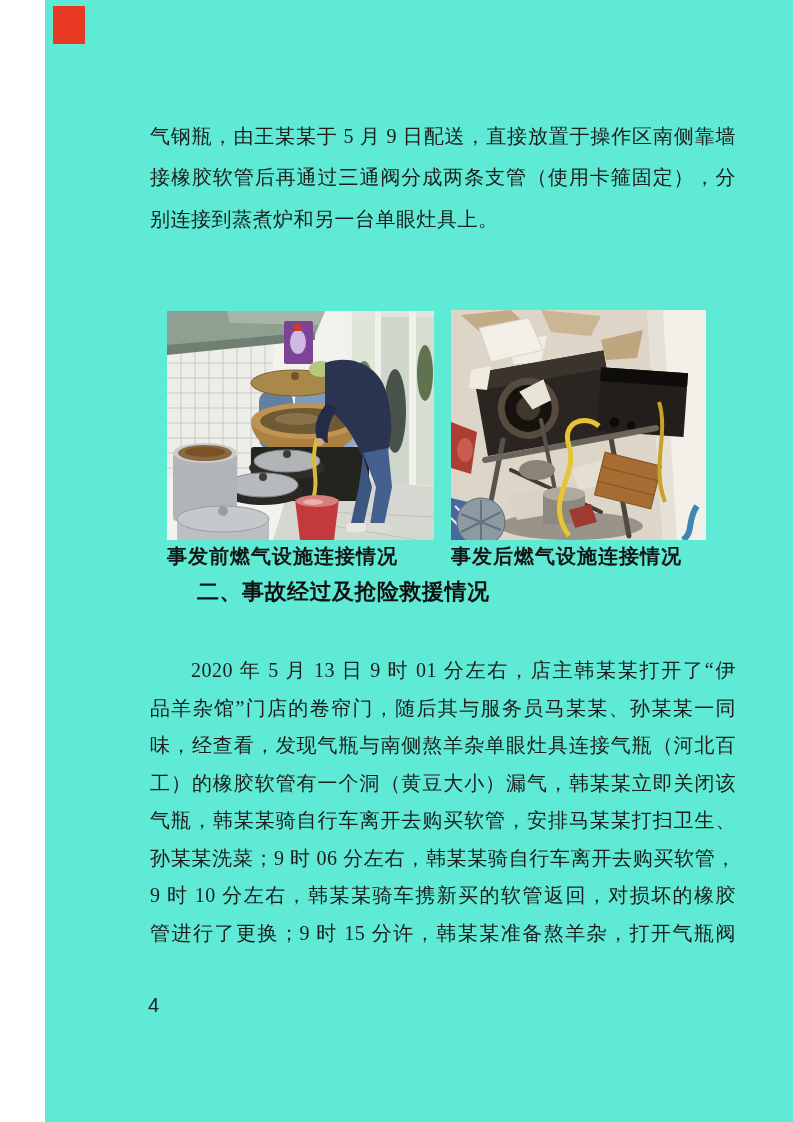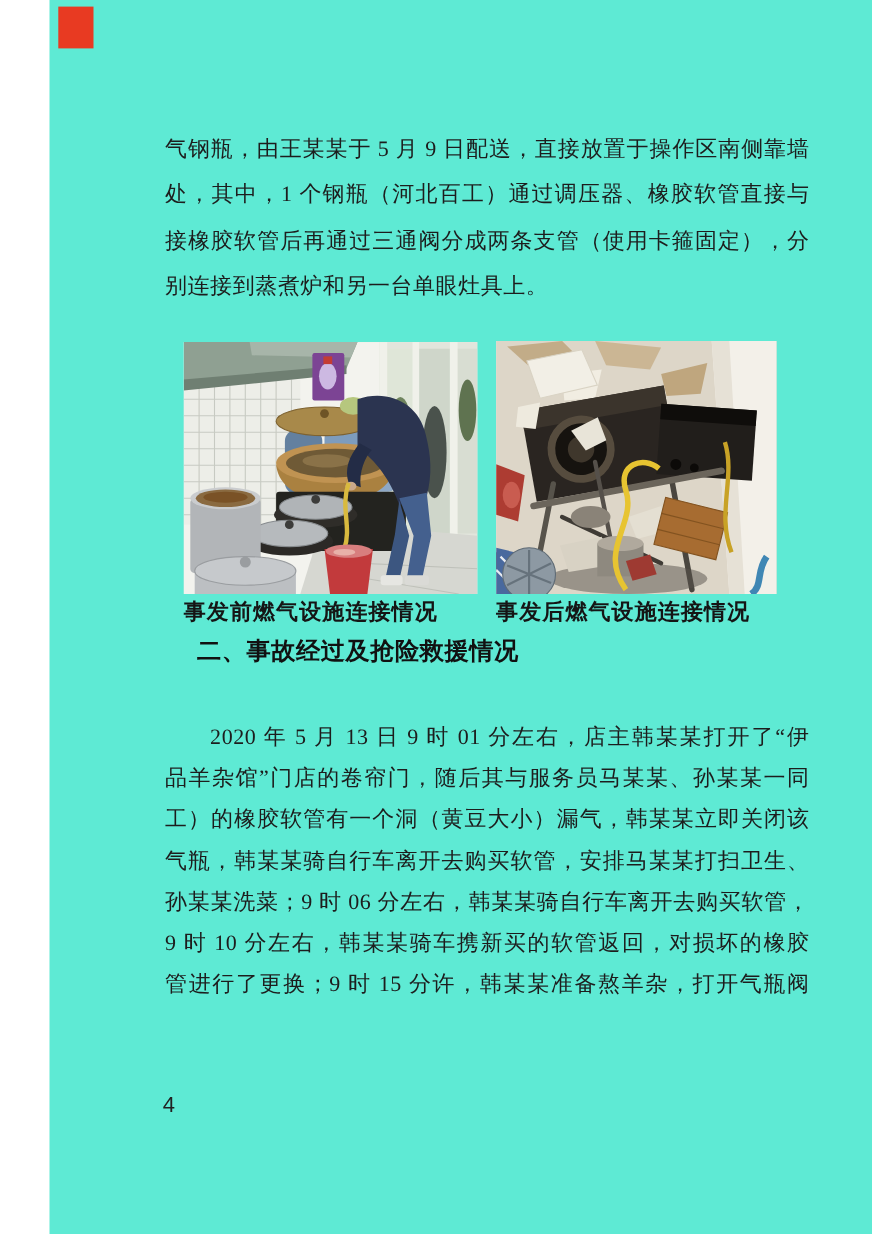--- a/index.html
+++ b/index.html
@@ -19,42 +19,41 @@
   .photo svg { display:block; }
   .photo-left  { left:122px; top:311px; width:267px; height:229px; }
   .photo-right { left:406px; top:310px; width:255px; height:230px; }
   .caption {
     position:absolute; top:543px; font-size:20px; font-weight:700;
     letter-spacing:1px; text-align:left; color:#151515;
   }
   .caption-left  { left:122px; width:267px; }
   .caption-right { left:406px; width:255px; }
   .heading {
-    position:absolute; left:134px; top:577px; font-size:22px; font-weight:700;
+    position:absolute; left:152px; top:577px; font-size:22px; font-weight:700;
     font-family:"Liberation Sans","DejaVu Sans",sans-serif; color:#111; letter-spacing:0.5px;
   }
   .subheading {
     position:absolute; left:147px; top:617px; font-size:21px; font-weight:600;
     letter-spacing:2px; color:#161616;
   }
   .page-number {
     position:absolute; left:103px; top:994px; font-size:20px;
     font-family:"Liberation Sans","DejaVu Sans",sans-serif; color:#222;
   }
 </style>
 </head>
 <body>
 
 <div class="page">
 
   <div class="marker" style="background-color: rgb(232, 58, 34);"></div>
 
   <div class="para para-top">
     <div class="tline">气钢瓶，由王某某于 5 月 9 日配送，直接放置于操作区南侧靠墙</div>
-    <div class="tline">处，其中，1 个钢瓶（河北百工）通过调压器、橡胶软管直接与</div>
     <div class="tline">接橡胶软管后再通过三通阀分成两条支管（使用卡箍固定），分</div>
     <div class="tline final">别连接到蒸煮炉和另一台单眼灶具上。</div>
   </div>
 
   <div class="photo photo-left">
     <svg width="267" height="229" viewBox="0 0 267 229" xmlns="http://www.w3.org/2000/svg">
       <rect width="267" height="229" fill="#f3f3ee"></rect>
 
       <g stroke="#c7cac2" stroke-width="1">
         <rect x="0" y="34" width="106" height="132" fill="#edeee8" stroke="none"></rect>
@@ -230,20 +229,21 @@
   </div>
 
   <div class="caption caption-left">事发前燃气设施连接情况</div>
   <div class="caption caption-right">事发后燃气设施连接情况</div>
 
   <div class="heading">二、事故经过及抢险救援情况</div>
 
   <div class="para para-incident">
     <div class="tline indent">2020 年 5 月 13 日 9 时 01 分左右，店主韩某某打开了“伊</div>
     <div class="tline">品羊杂馆”门店的卷帘门，随后其与服务员马某某、孙某某一同</div>
+    <div class="tline">味，经查看，发现气瓶与南侧熬羊杂单眼灶具连接气瓶（河北百</div>
     <div class="tline">工）的橡胶软管有一个洞（黄豆大小）漏气，韩某某立即关闭该</div>
     <div class="tline">气瓶，韩某某骑自行车离开去购买软管，安排马某某打扫卫生、</div>
     <div class="tline">孙某某洗菜；9 时 06 分左右，韩某某骑自行车离开去购买软管，</div>
     <div class="tline">9 时 10 分左右，韩某某骑车携新买的软管返回，对损坏的橡胶</div>
     <div class="tline">管进行了更换；9 时 15 分许，韩某某准备熬羊杂，打开气瓶阀</div>
   </div>
 
   <div class="page-number">4</div>
 
 </div>

